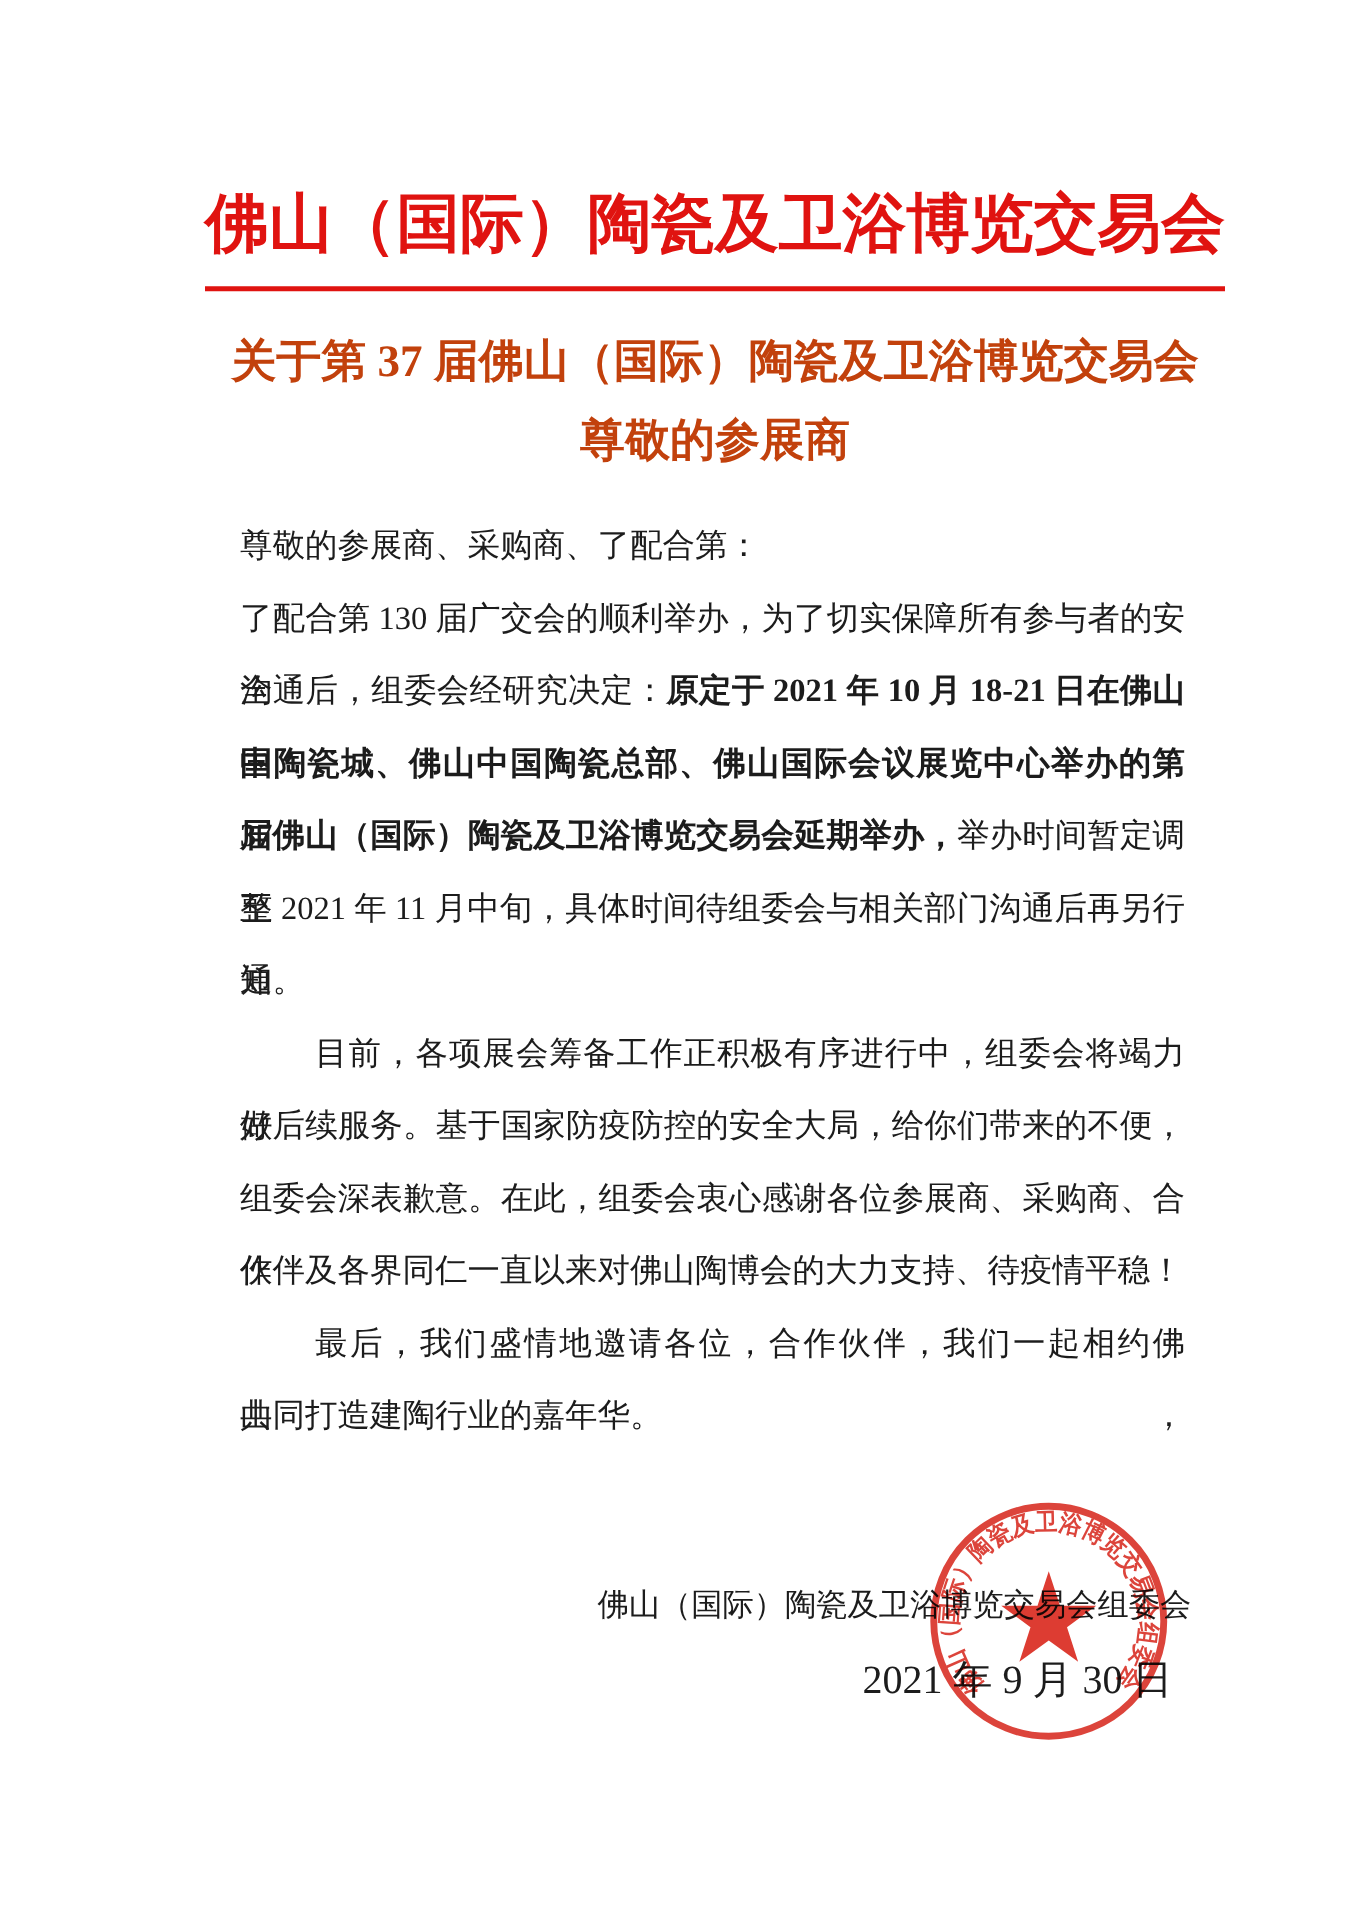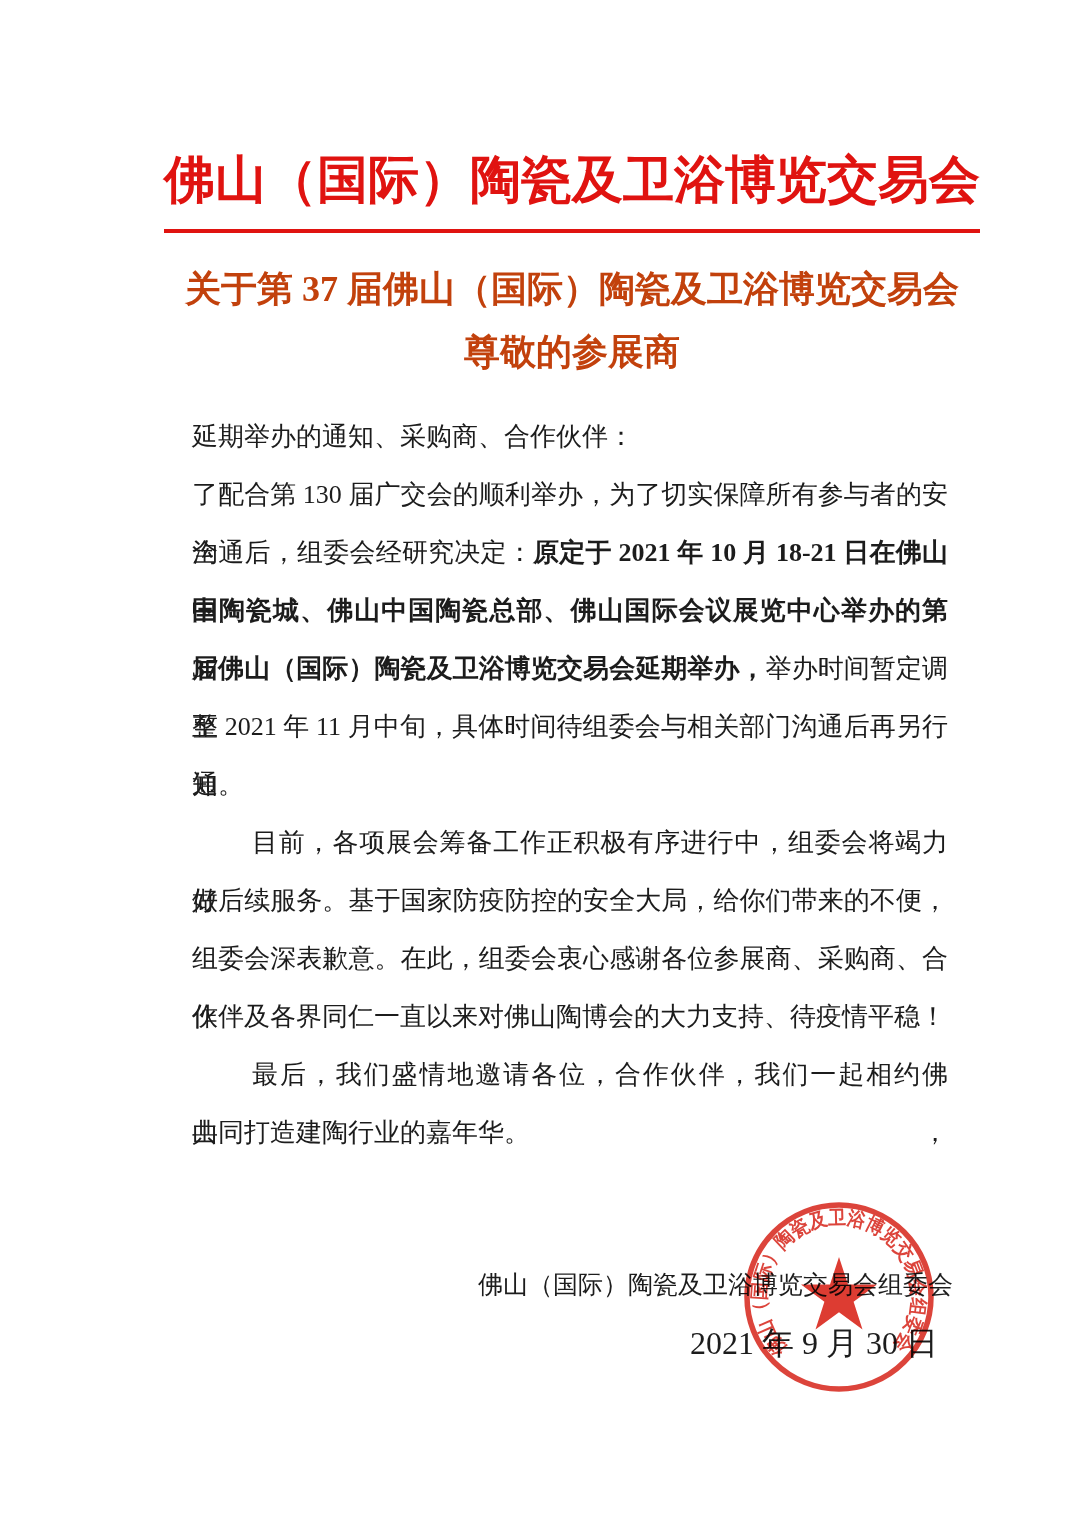--- a/index.html
+++ b/index.html
@@ -92,21 +92,21 @@
   <div class="letterhead">佛山（国际）陶瓷及卫浴博览交易会</div>
 
   <div class="rule"></div>
 
   <div class="doc-title">
     <div>关于第 37 届佛山（国际）陶瓷及卫浴博览交易会</div>
     <div>尊敬的参展商</div>
   </div>
 
   <div class="body-block">
-    <div class="line">延期举办的通知、采购商、合作伙伴：</div>
+    <div class="line">尊敬的参展商、采购商、了配合第：</div>
 
       <div class="line just"><span>了配合第 130 届广交会的顺利举办，为了切实保障所有参与者的安全</span></div>
       <div class="line just"><span>沟通后，组委会经研究决定：</span><span class="b">原定于 2021 年 10 月 18-21 日在佛山中</span></div>
       <div class="line just"><span class="b">国陶瓷城、佛山中国陶瓷总部、佛山国际会议展览中心举办的第 37</span></div>
       <div class="line just"><span class="b">届佛山（国际）陶瓷及卫浴博览交易会延期举办，</span><span>举办时间暂定调整</span></div>
       <div class="line just"><span>至 2021 年 11 月中旬，具体时间待组委会与相关部门沟通后再另行通</span></div>
       <div class="line"><span>知。</span></div>
       <div class="line indent just"><span>目前，各项展会筹备工作正积极有序进行中，组委会将竭力做</span></div>
       <div class="line just"><span>好后续服务。基于国家防疫防控的安全大局，给你们带来的不便，</span></div>
       <div class="line just"><span>组委会深表歉意。在此，组委会衷心感谢各位参展商、采购商、合作</span></div>

